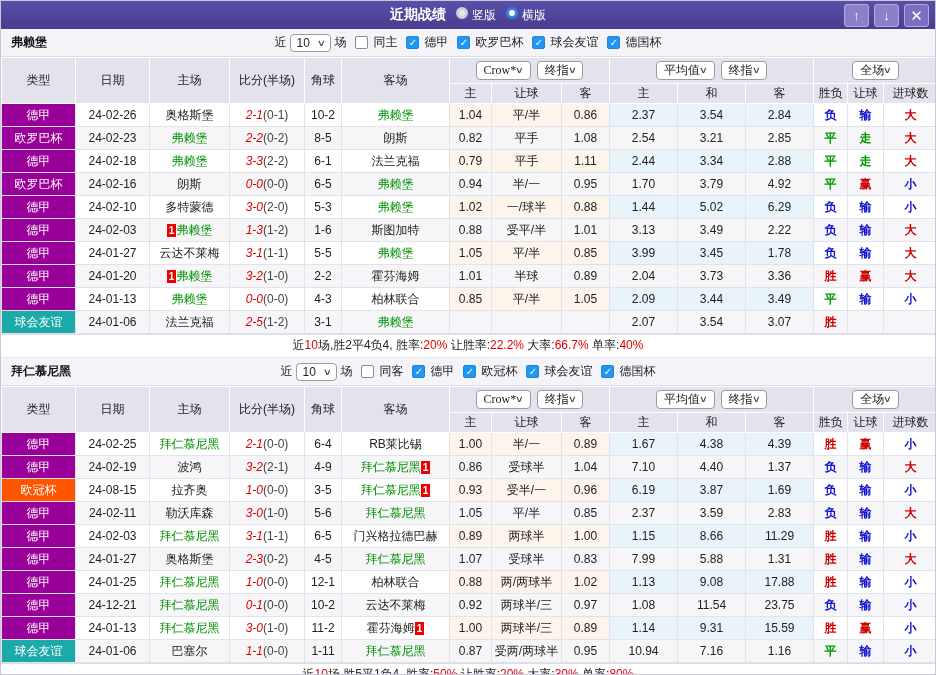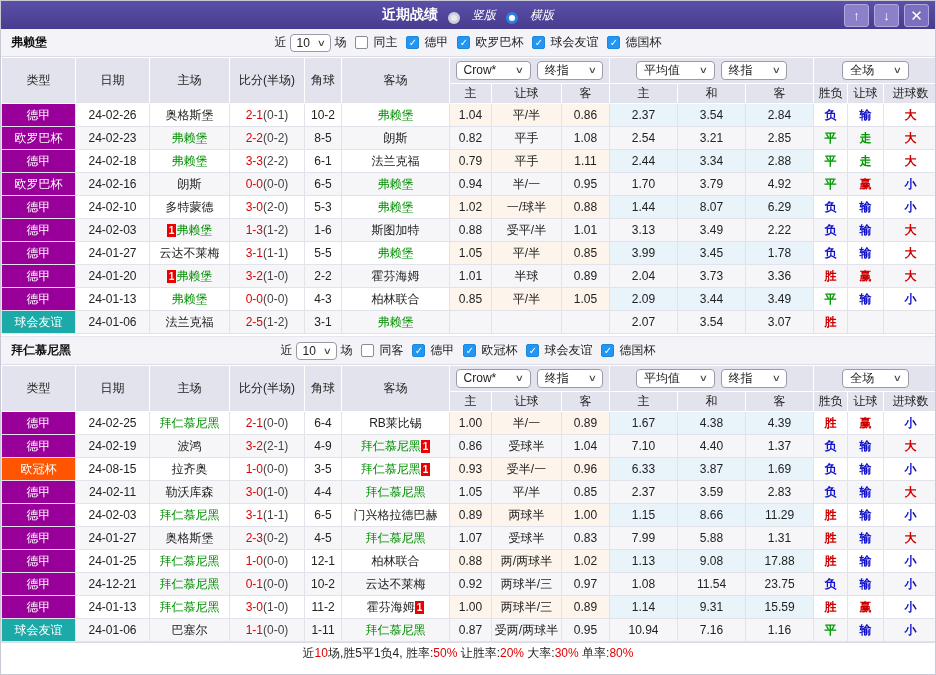--- a/index.html
+++ b/index.html
@@ -3,21 +3,21 @@
 <meta charset="utf-8">
 <style>
   html,body{margin:0;padding:0;background:#fff;}
   body{width:936px;font-family:"Liberation Sans","DejaVu Sans",sans-serif;font-size:12px;color:#222;}
   .window{width:936px;height:675px;box-sizing:border-box;border:1px solid #c9c9d6;background:#fff;overflow:hidden;}
 
   
   .titlebar{height:28px;background:linear-gradient(#5a50a8,#473c8e);position:relative;display:flex;align-items:center;justify-content:center;color:#fff;}
   .title-group{display:flex;align-items:center;gap:10px;}
   .title{font-size:14px;font-weight:bold;}
-  .radio-item{display:inline-flex;align-items:flex-end;gap:12px;cursor:pointer;font-size:12px;font-style:italic;}
+  .radio-item{display:inline-flex;align-items:flex-start;gap:4px;cursor:pointer;font-size:12px;}
   .radio{width:12px;height:12px;border-radius:50%;box-sizing:border-box;display:inline-block;}
   .radio.checked{background:#e8e8e8;border:3px solid #cfcfdf;}
   .radio.unchecked{background:#fff;border:3px solid #2f7fde;}
   .title-btns{position:absolute;right:6px;top:3px;display:flex;gap:5px;}
   .tbtn{width:23px;height:21px;background:#8d80cb;border:1px solid #b3a9e0;border-radius:3px;color:#fff;display:flex;align-items:center;justify-content:center;font-size:13px;cursor:pointer;}
   .tbtn.close{font-size:15px;background:#7b6fc0;}
 
   
   .filterbar{height:27px;background:#f3f3f8;border-bottom:1px solid #dcdce4;position:relative;display:flex;align-items:center;justify-content:center;gap:3px;}
   .teamname{position:absolute;left:10px;font-weight:bold;color:#111;}
@@ -25,27 +25,27 @@
   .chev{font-size:9px;color:#444;transform:scaleX(1.4);}
   .cb{width:13px;height:13px;box-sizing:border-box;border:1px solid #8b8b98;border-radius:2px;background:#fff;display:inline-block;margin:0 2px 0 6px;cursor:pointer;font-size:10px;line-height:11px;text-align:center;color:#fff;}
   .cb.checked{background:#2196f3;border-color:#1d86dd;}
 
   
   table{border-collapse:collapse;table-layout:fixed;width:100%;}
   th,td{border:1px solid #e2e2ea;text-align:center;overflow:hidden;white-space:nowrap;padding:0;}
   thead th{background:#e3e3ed;border-color:#fff;font-weight:normal;color:#222;}
   thead tr.h1 th{height:25px;}
   thead tr.h2 th{height:19px;}
-  .dd{display:inline-flex;align-items:center;gap:20px;background:#fff;border:1px solid #9a9aa8;border-radius:4px;padding:1px 7px;margin:0 3px;cursor:pointer;line-height:15px;}
+  .dd{display:inline-flex;align-items:center;gap:0;background:#fff;border:1px solid #9a9aa8;border-radius:4px;padding:1px 7px;margin:0 3px;cursor:pointer;line-height:15px;font-family:Liberation Serif, serif;}
   tbody tr{height:23px;}
   tbody tr:nth-child(even) td{background:#f6f6f9;}
   tbody td.asian{background:#fdf5ec;}
   tbody td.euro{background:#e9f3fa;}
   td.league{color:#fff;}
-  .sfull{color:#dd0000;}
+  .sfull{color:#dd0000;font-style:italic;}
   .shalf{color:#444;}
   .tname{color:#222;}
   .tname.focus{color:#009000;}
   .badge1{display:inline-block;background:#ee0000;color:#fff;font-size:10px;line-height:13px;padding:0 2px;font-weight:bold;}
   td.res{font-weight:bold;}
 
   
   .summary{height:20px;line-height:20px;text-align:center;border-top:1px solid #dcdce4;background:#fff;}
   .seg-k{color:#222;}
   .seg-r{color:#e00000;}
@@ -231,21 +231,21 @@
               <td class="league" style="background: rgb(153, 0, 153);">德甲</td>
               <td>24-02-10</td>
               <td><span class="tname">多特蒙德</span></td>
               <td><span class="sfull">3-0</span><span class="shalf">(2-0)</span></td>
               <td>5-3</td>
               <td><span class="tname focus">弗赖堡</span></td>
               <td class="asian">1.02</td>
               <td class="asian">一/球半</td>
               <td class="asian">0.88</td>
               <td class="euro">1.44</td>
-              <td class="euro">8.07</td>
+              <td class="euro">5.02</td>
               <td class="euro">6.29</td>
               <td class="res" style="color: rgb(17, 17, 204);">负</td>
               <td class="res" style="color: rgb(17, 17, 204);">输</td>
               <td class="res" style="color: rgb(17, 17, 204);">小</td>
             </tr>
             <tr>
               <td class="league" style="background: rgb(153, 0, 153);">德甲</td>
               <td>24-02-03</td>
               <td><span class="badge1">1</span><span class="tname focus">弗赖堡</span></td>
               <td><span class="sfull">1-3</span><span class="shalf">(1-2)</span></td>
@@ -324,20 +324,21 @@
               <td class="asian"></td>
               <td class="euro">2.07</td>
               <td class="euro">3.54</td>
               <td class="euro">3.07</td>
               <td class="res" style="color: rgb(204, 0, 0);">胜</td>
               <td class="res" style="color: rgb(17, 17, 204);"></td>
               <td class="res" style="color: rgb(17, 17, 204);"></td>
             </tr>
           </tbody>
         </table>
+        <div class="summary"><span class="seg-k">近</span><span class="seg-r">10</span><span class="seg-k">场,胜2平4负4, 胜率:</span><span class="seg-r">20%</span><span class="seg-k"> 让胜率:</span><span class="seg-r">22.2%</span><span class="seg-k"> 大率:</span><span class="seg-r">66.7%</span><span class="seg-k"> 单率:</span><span class="seg-r">40%</span></div>
       </div>
       <div class="section">
         <div class="filterbar">
           <span class="teamname">拜仁慕尼黑</span>
           <span>近</span>
           <span class="sel">
             <span>10</span>
             <span class="chev">∨</span>
           </span>
           <span>场</span>
@@ -447,33 +448,33 @@
             <tr>
               <td class="league" style="background: rgb(255, 85, 0);">欧冠杯</td>
               <td>24-08-15</td>
               <td><span class="tname">拉齐奥</span></td>
               <td><span class="sfull">1-0</span><span class="shalf">(0-0)</span></td>
               <td>3-5</td>
               <td><span class="tname focus">拜仁慕尼黑</span><span class="badge1">1</span></td>
               <td class="asian">0.93</td>
               <td class="asian">受半/一</td>
               <td class="asian">0.96</td>
-              <td class="euro">6.33</td>
+              <td class="euro">6.19</td>
               <td class="euro">3.87</td>
               <td class="euro">1.69</td>
               <td class="res" style="color: rgb(17, 17, 204);">负</td>
               <td class="res" style="color: rgb(17, 17, 204);">输</td>
               <td class="res" style="color: rgb(17, 17, 204);">小</td>
             </tr>
             <tr>
               <td class="league" style="background: rgb(153, 0, 153);">德甲</td>
               <td>24-02-11</td>
               <td><span class="tname">勒沃库森</span></td>
               <td><span class="sfull">3-0</span><span class="shalf">(1-0)</span></td>
-              <td>4-4</td>
+              <td>5-6</td>
               <td><span class="tname focus">拜仁慕尼黑</span></td>
               <td class="asian">1.05</td>
               <td class="asian">平/半</td>
               <td class="asian">0.85</td>
               <td class="euro">2.37</td>
               <td class="euro">3.59</td>
               <td class="euro">2.83</td>
               <td class="res" style="color: rgb(17, 17, 204);">负</td>
               <td class="res" style="color: rgb(17, 17, 204);">输</td>
               <td class="res" style="color: rgb(204, 0, 0);">大</td>

